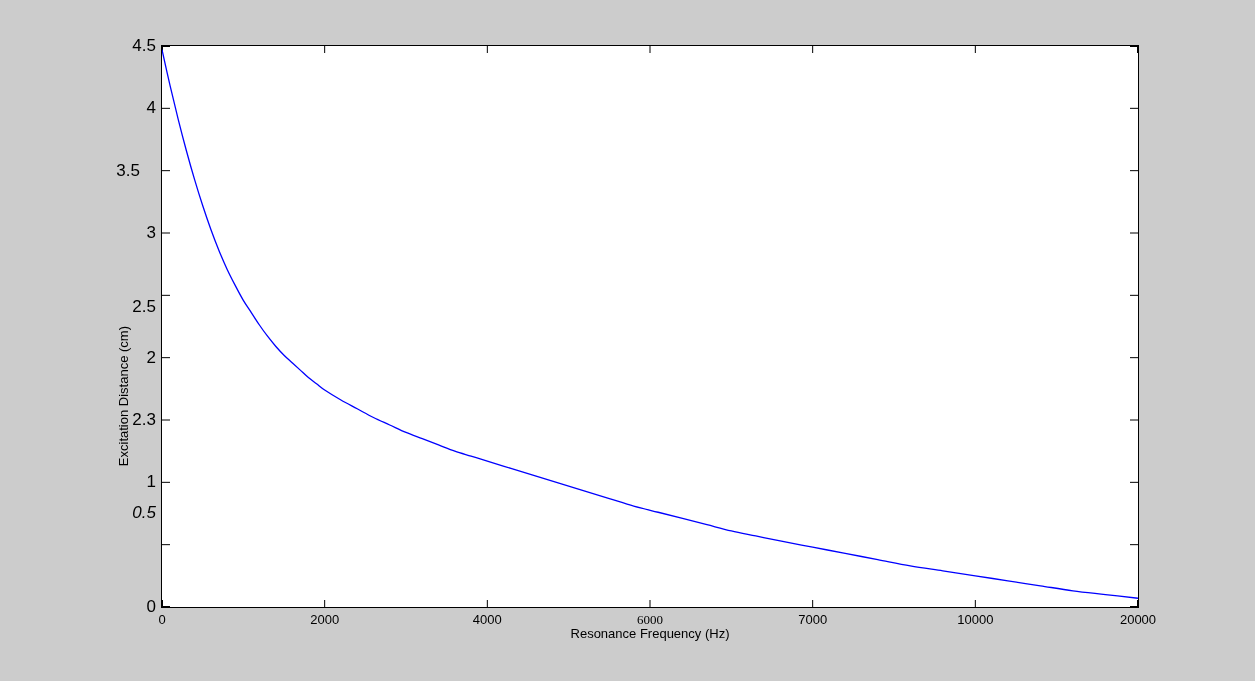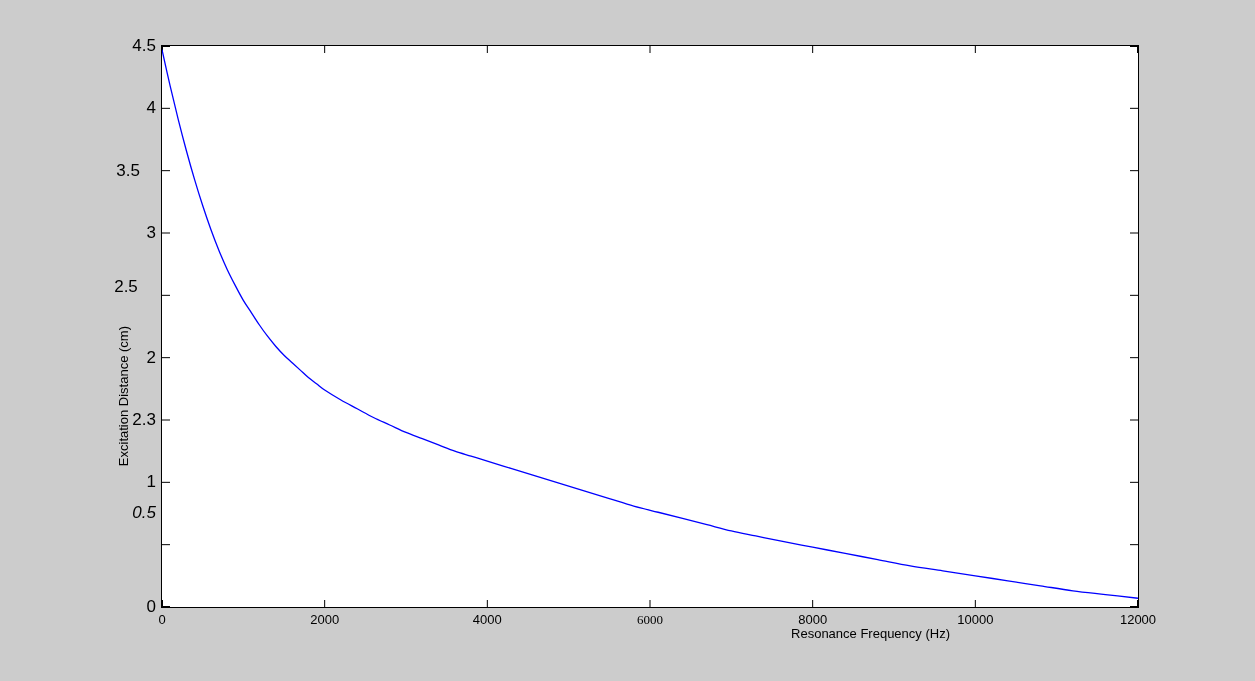--- a/index.html
+++ b/index.html
@@ -29,21 +29,21 @@
     position:absolute;width:80px;text-align:center;
     font-size:13px;line-height:15px;color:var(--text_color);
     white-space:nowrap;
   }
   .yticklabel{
     position:absolute;width:60px;text-align:right;
     font-size:17px;line-height:16px;color:var(--text_color);
     white-space:nowrap;
   }
   #xlabel{
-    position:absolute;left:350px;top:626px;width:600px;text-align:right;
+    position:absolute;left:350px;top:626px;width:600px;text-align:center;
     font-size:13px;color:var(--text_color);white-space:nowrap;
   }
   #ylabel{
     position:absolute;left:130px;top:326px;width:0;height:0;
     font-size:13px;color:var(--text_color);
     white-space:nowrap;display:flex;align-items:center;justify-content:center;
     transform:rotate(-90deg);
   }
   #ylabel span{transform:translate(-50%,-50%);position:absolute;}
 </style>
@@ -90,31 +90,31 @@
         <line x1="976" y1="0.5" x2="968" y2="0.5" stroke="#000000" stroke-width="1"></line>
         <path d="M 0.00 3.74 C 1.36 9.77, 5.42 28.26, 8.13 39.89 C 10.84 51.53, 13.56 62.75, 16.27 73.55 C 18.98 84.36, 21.69 94.75, 24.40 104.72 C 27.11 114.69, 29.82 124.25, 32.53 133.39 C 35.24 142.54, 37.96 151.26, 40.67 159.57 C 43.38 167.88, 46.09 175.78, 48.80 183.26 C 51.51 190.74, 54.22 197.80, 56.93 204.45 C 59.64 211.10, 62.36 217.34, 65.07 223.15 C 67.78 228.97, 70.49 234.17, 73.20 239.36 C 75.91 244.55, 78.62 249.75, 81.33 254.32 C 84.04 258.89, 86.76 262.63, 89.47 266.79 C 92.18 270.94, 94.89 275.31, 97.60 279.25 C 100.31 283.20, 103.02 286.94, 105.73 290.47 C 108.44 294.01, 111.16 297.33, 113.87 300.45 C 116.58 303.56, 119.29 306.47, 122.00 309.17 C 124.71 311.87, 127.42 314.16, 130.13 316.65 C 132.84 319.15, 135.56 321.64, 138.27 324.13 C 140.98 326.63, 143.69 329.33, 146.40 331.61 C 149.11 333.90, 151.82 335.77, 154.53 337.85 C 157.24 339.92, 158.60 341.38, 162.67 344.08 C 166.73 346.78, 173.51 350.94, 178.93 354.05 C 184.36 357.17, 189.78 359.87, 195.20 362.78 C 200.62 365.69, 206.04 368.81, 211.47 371.51 C 216.89 374.21, 222.31 376.49, 227.73 378.99 C 233.16 381.48, 238.58 384.18, 244.00 386.47 C 249.42 388.75, 254.84 390.62, 260.27 392.70 C 265.69 394.78, 271.11 396.86, 276.53 398.93 C 281.96 401.01, 287.38 403.30, 292.80 405.17 C 298.22 407.04, 303.64 408.49, 309.07 410.15 C 314.49 411.82, 318.56 413.06, 325.33 415.14 C 332.11 417.22, 341.60 420.13, 349.73 422.62 C 357.87 425.11, 366.00 427.61, 374.13 430.10 C 382.27 432.59, 390.40 435.09, 398.53 437.58 C 406.67 440.07, 414.80 442.57, 422.93 445.06 C 431.07 447.55, 439.20 450.05, 447.33 452.54 C 455.47 455.03, 463.60 457.73, 471.73 460.02 C 479.87 462.31, 488.00 464.18, 496.13 466.25 C 504.27 468.33, 512.40 470.41, 520.53 472.49 C 528.67 474.56, 536.80 476.64, 544.93 478.72 C 553.07 480.80, 561.20 483.08, 569.33 484.95 C 577.47 486.82, 585.60 488.28, 593.73 489.94 C 601.87 491.60, 608.64 493.06, 618.13 494.93 C 627.62 496.80, 639.82 499.08, 650.67 501.16 C 661.51 503.24, 672.36 505.32, 683.20 507.39 C 694.04 509.47, 704.89 511.55, 715.73 513.63 C 726.58 515.70, 737.42 517.99, 748.27 519.86 C 759.11 521.73, 769.96 523.18, 780.80 524.85 C 791.64 526.51, 802.49 528.17, 813.33 529.83 C 824.18 531.50, 835.02 533.16, 845.87 534.82 C 856.71 536.48, 867.56 538.14, 878.40 539.81 C 889.24 541.47, 900.09 543.34, 910.93 544.79 C 921.78 546.25, 932.62 547.29, 943.47 548.53 C 954.31 549.78, 970.58 551.65, 976.00 552.27" fill="none" stroke="#0000ff" stroke-width="1.3"></path>
       </svg>
   </div>
 
   <div id="x-tick-labels">
       <div class="xticklabel" style="left: 122px; top: 612px;">0</div>
       <div class="xticklabel" style="left: 284.667px; top: 612px; text-align: center;">2000</div>
       <div class="xticklabel" style="left: 447.333px; top: 612px;">4000</div>
       <div class="xticklabel" style="left: 610px; top: 612px; font-family: Liberation Serif, serif;">6000</div>
-      <div class="xticklabel" style="left: 772.667px; top: 612px;">8000</div>
+      <div class="xticklabel" style="left: 772.667px; top: 612px;">7000</div>
       <div class="xticklabel" style="left: 935.333px; top: 612px;">10000</div>
-      <div class="xticklabel" style="left: 1098px; top: 612px;">12000</div>
+      <div class="xticklabel" style="left: 1098px; top: 612px;">20000</div>
     </div>
   <div id="y-tick-labels">
       <div class="yticklabel" style="left: 96px; top: 599px;">0</div>
       <div class="yticklabel" style="left: 96px; top: 505px; font-style: italic;">0.5</div>
       <div class="yticklabel" style="left: 96px; top: 474.333px;">1</div>
       <div class="yticklabel" style="left: 96px; top: 412px;">2.3</div>
       <div class="yticklabel" style="left: 96px; top: 349.667px;">2</div>
-      <div class="yticklabel" style="left: 96px; top: 279px; text-align: center;">2.5</div>
+      <div class="yticklabel" style="left: 96px; top: 299px;">2.5</div>
       <div class="yticklabel" style="left: 96px; top: 225px;">3</div>
       <div class="yticklabel" style="left: 80px; top: 162.667px;">3.5</div>
       <div class="yticklabel" style="left: 96px; top: 100.333px;">4</div>
       <div class="yticklabel" style="left: 96px; top: 38px;">4.5</div>
     </div>
 
   <div id="xlabel">Resonance Frequency (Hz)</div>
 
   <div id="ylabel">
     <span>Excitation Distance (cm)</span>

